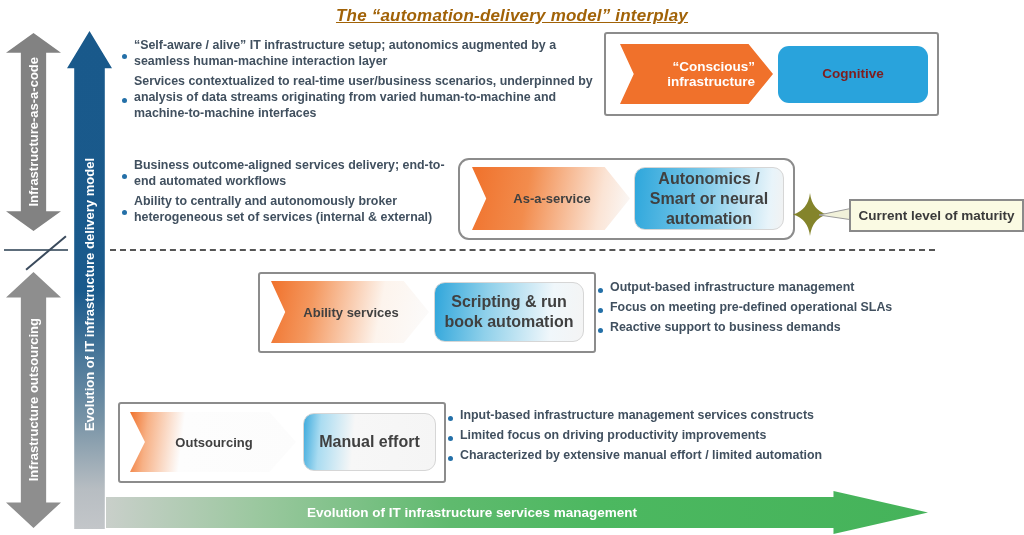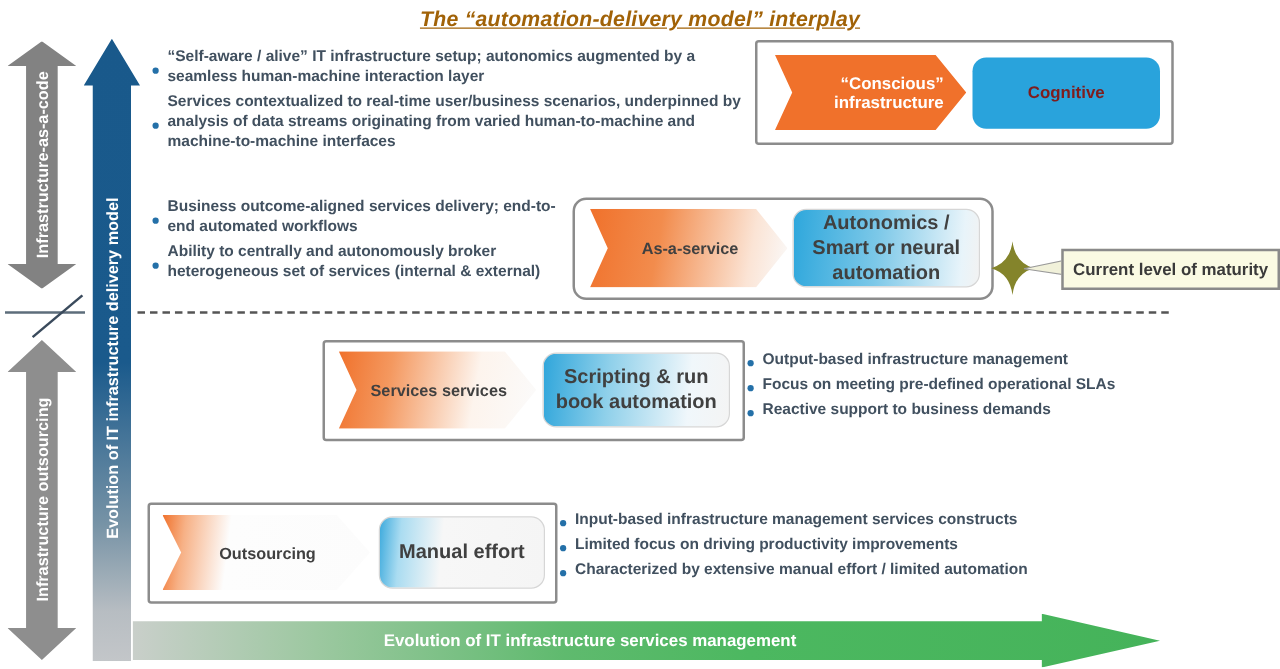--- a/index.html
+++ b/index.html
@@ -109,21 +109,21 @@
   </div>
 
   <div class="abs divider"></div>
 
   <div class="abs stagebox s1">
     <div class="abs chev">Outsourcing</div>
     <div class="abs cap">Manual effort</div>
   </div>
 
   <div class="abs stagebox s2">
-    <div class="abs chev">Services services</div>
+    <div class="abs chev">Ability services</div>
     <div class="abs cap">Scripting &amp; run book automation</div>
   </div>
 
   <div class="abs stagebox s3">
     <div class="abs chev">As-a-service</div>
     <div class="abs cap">Autonomics / Smart or neural automation</div>
   </div>
 
   <div class="abs stagebox s4">
     <div class="abs chev">“Conscious” infrastructure</div>

